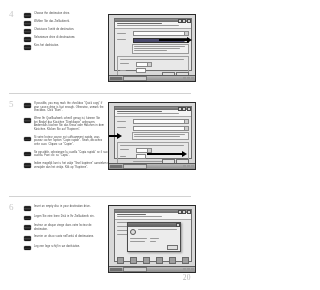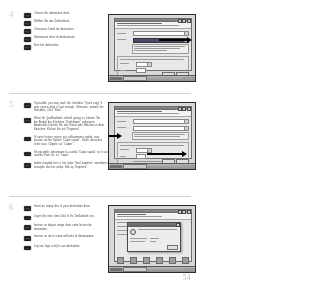--- a/index.html
+++ b/index.html
@@ -436,14 +436,14 @@
         <div class="tb-item"></div>
         <div class="tb-tray">
           <div class="tb-ico"></div>
           <div class="tb-ico"></div>
           <div class="tb-ico"></div>
         </div>
       </div>
     </div>
   </div>
 
-  <div class="pagenum">54</div>
+  <div class="pagenum">20</div>
 </div>
 
 </body></html>

